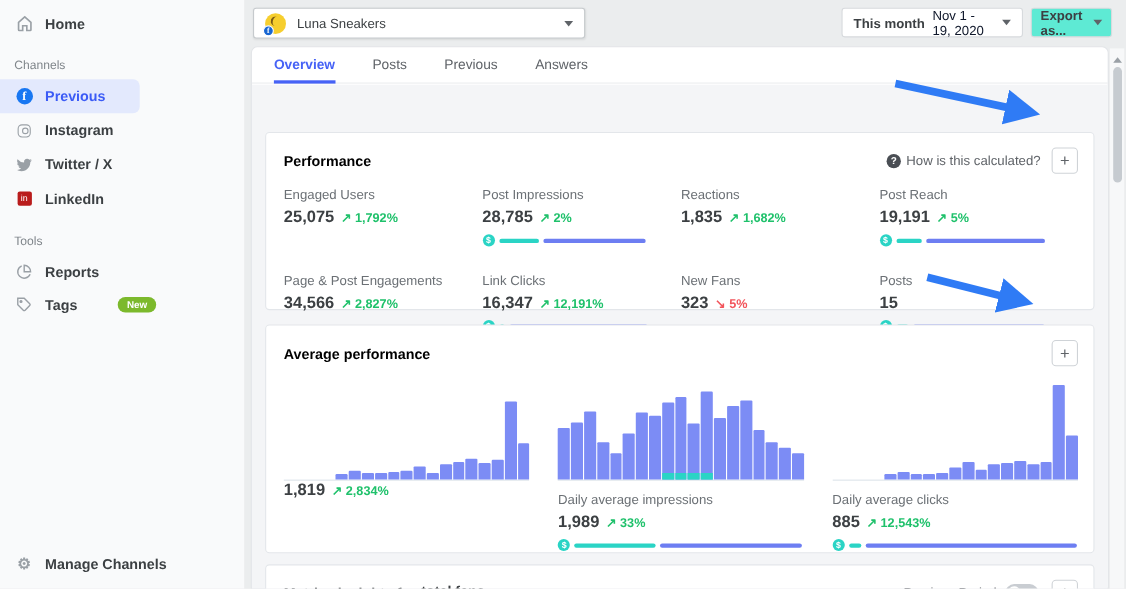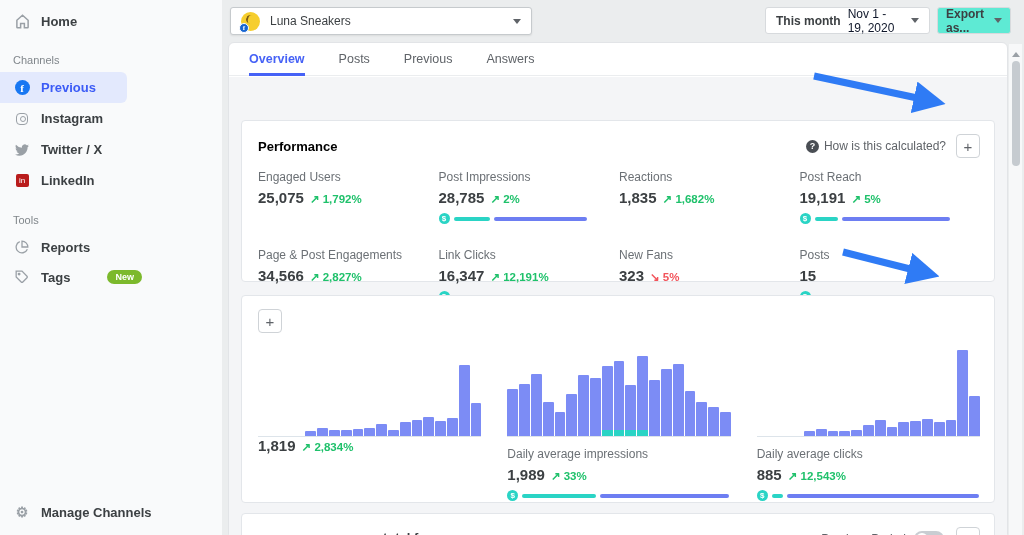--- a/index.html
+++ b/index.html
@@ -302,20 +302,21 @@
             <span class="seg teal" style="width: 8%;"></span>
             <span class="seg blue" style="width: 83%;"></span>
           </div>
         </div>
 
       </div>
     </div>
 
     <div class="card" id="avg-card">
       <div class="card-head">
+        <span class="card-title">Average performance</span>
         <span class="plus-btn">+</span>
       </div>
       <div class="avg-cols">
 
         <div class="avg-col">
           <div class="chart">
               <div class="bar" style="height: 0%; background: transparent;"></div>
               <div class="bar" style="height: 0%; background: transparent;"></div>
               <div class="bar" style="height: 0%; background: transparent;"></div>
               <div class="bar" style="height: 0%; background: transparent;"></div>

